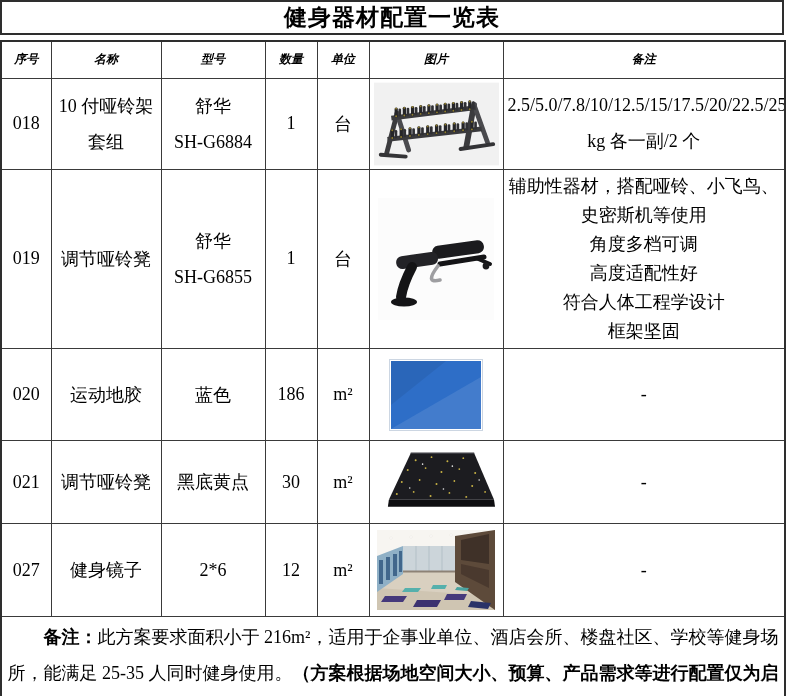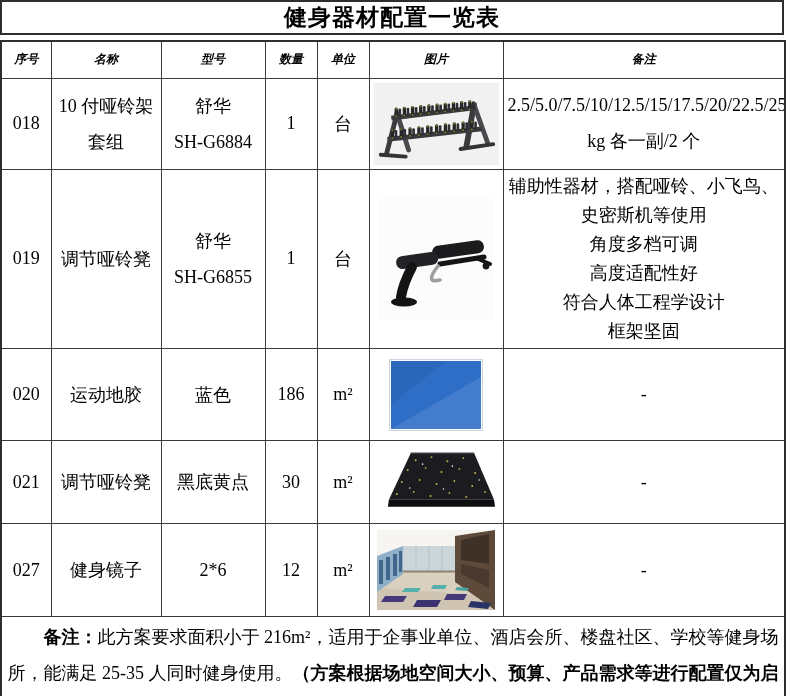--- a/index.html
+++ b/index.html
@@ -148,21 +148,21 @@
             <use href="#db" x="46.6" y="50.5"></use>
                 <use href="#db" x="55.8" y="49.5"></use>
                 <use href="#db" x="65" y="48.5"></use>
             <use href="#db" x="74.2" y="47.5"></use>
                 <use href="#db" x="83.4" y="46.5"></use>
                 <use href="#db" x="92.6" y="45.5"></use>
             <use href="#db" x="101.8" y="44.6"></use>
           </svg>
         </div>
       </td>
-      <td class="remark-left">2.5/5.0/7.5/10/12.5/15/17.5/20/22.5/25
+      <td class="remark-left">2.5/5.0/7.8/10/12.5/15/17.5/20/22.5/25
 kg 各一副/2 个</td>
     </tr>
 
     <tr class="r-019">
       <td>019</td>
       <td class="name-cell">调节哑铃凳</td>
       <td class="pre">舒华
 SH-G6855</td>
       <td>1</td>
       <td>台</td>

